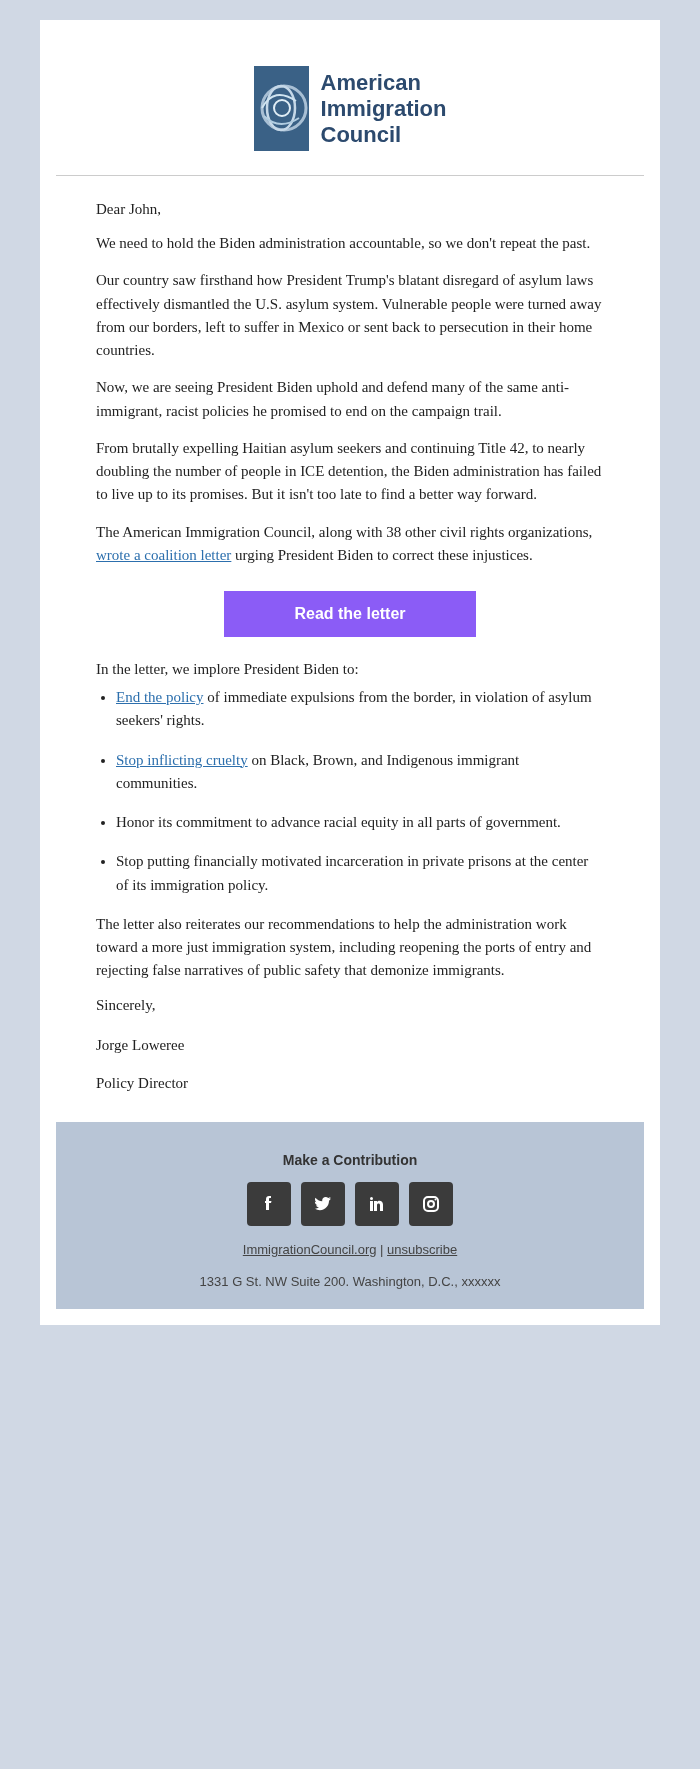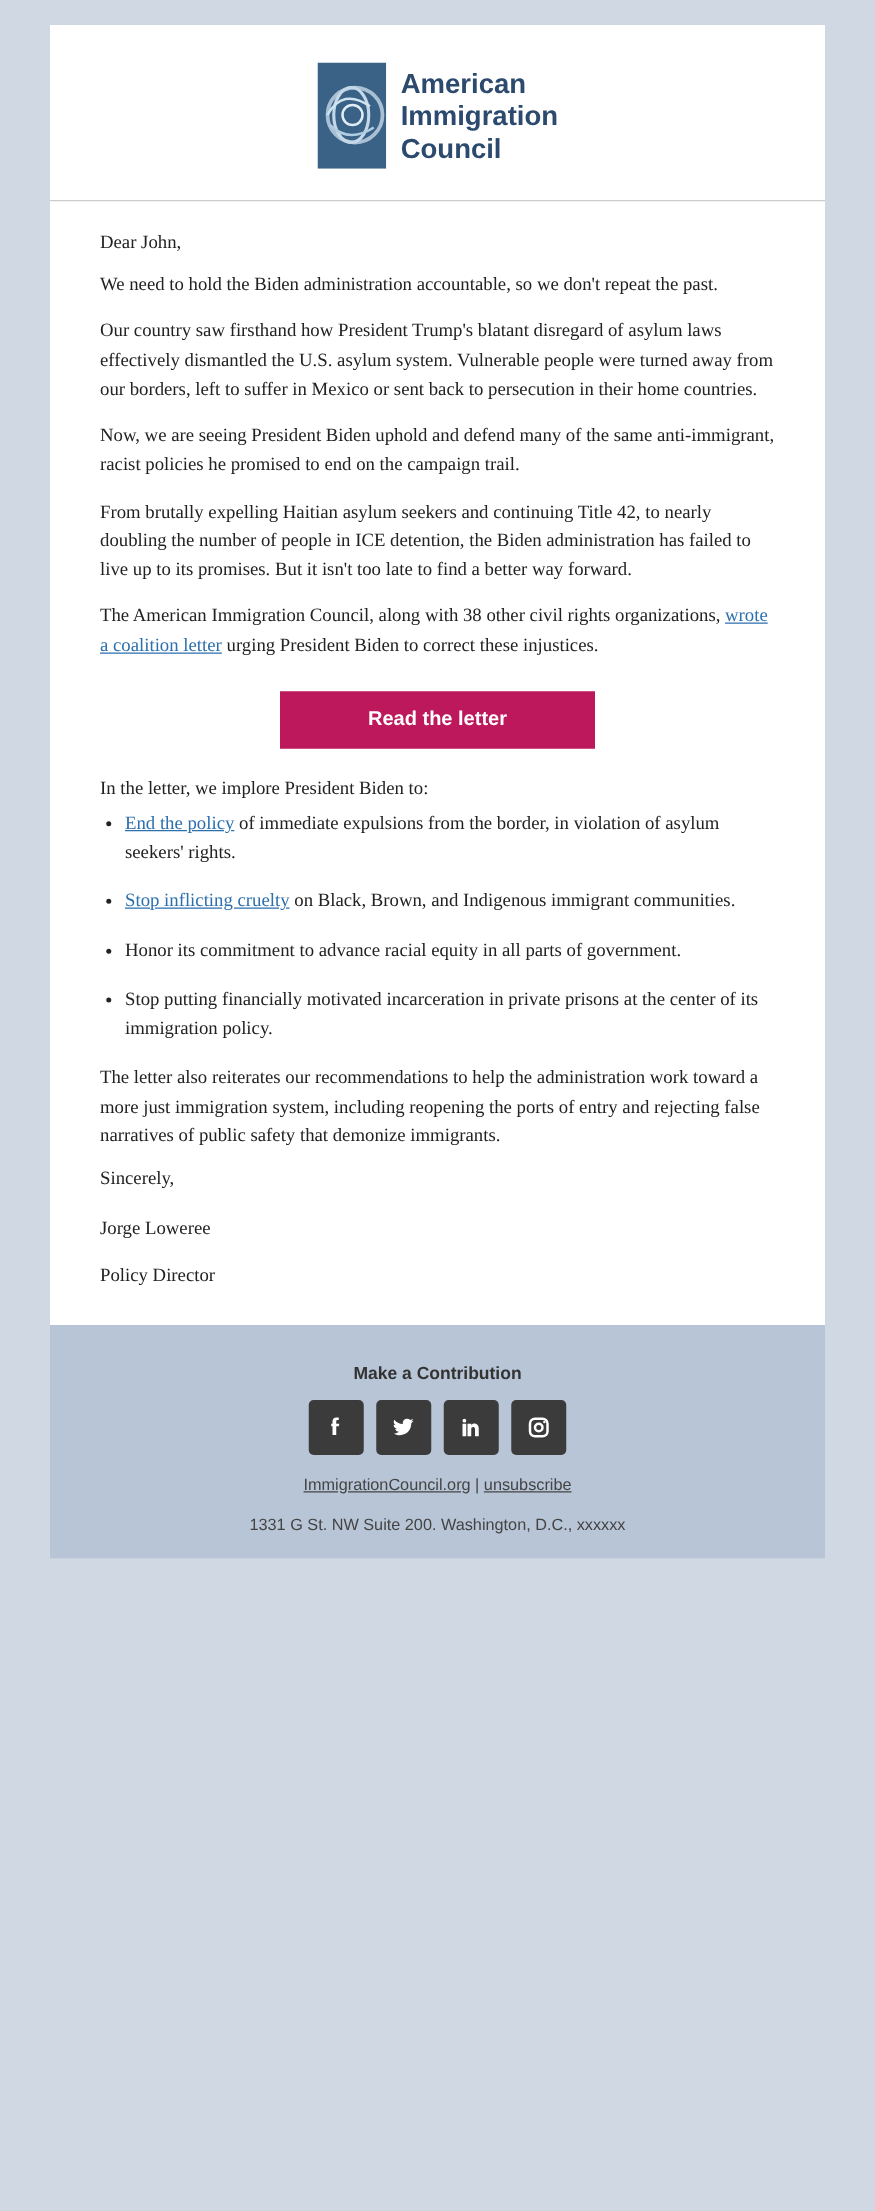--- a/index.html
+++ b/index.html
@@ -10,21 +10,21 @@
       color: #222;
     }
     .outer {
       max-width: 700px;
       margin: 0 auto;
       padding: 20px 0;
     }
     .email-card {
       background: #fff;
       margin: 0 40px;
-      padding: 0;
+      padding: 16px;
     }
     .header {
       text-align: center;
       padding: 30px 20px 20px;
       border-bottom: 1px solid #ccc;
     }
     .logo-container {
       display: inline-flex;
       align-items: center;
       gap: 12px;
@@ -72,21 +72,21 @@
     a.inline-link {
       color: #2c6fad;
       text-decoration: underline;
     }
     .cta-container {
       text-align: center;
       margin: 24px 0;
     }
     .cta-button {
       display: inline-block;
-      background-color: #be185d;
+      background-color: #8b5cf6;
       color: #fff;
       font-size: 16px;
       font-weight: bold;
       font-family: Arial, sans-serif;
       padding: 14px 70px;
       text-decoration: none;
       cursor: pointer;
       border: none;
     }
     .bullet-list {

